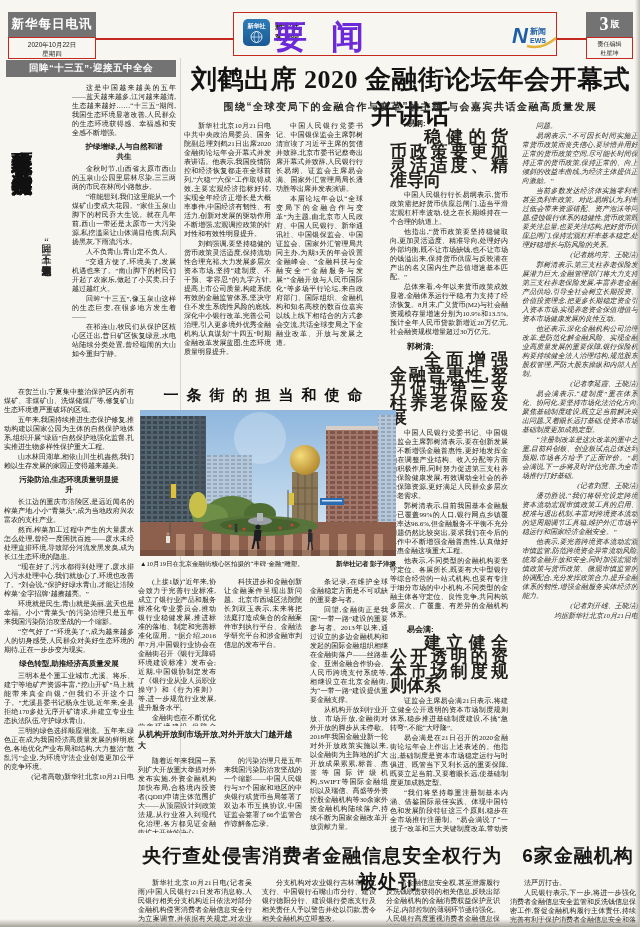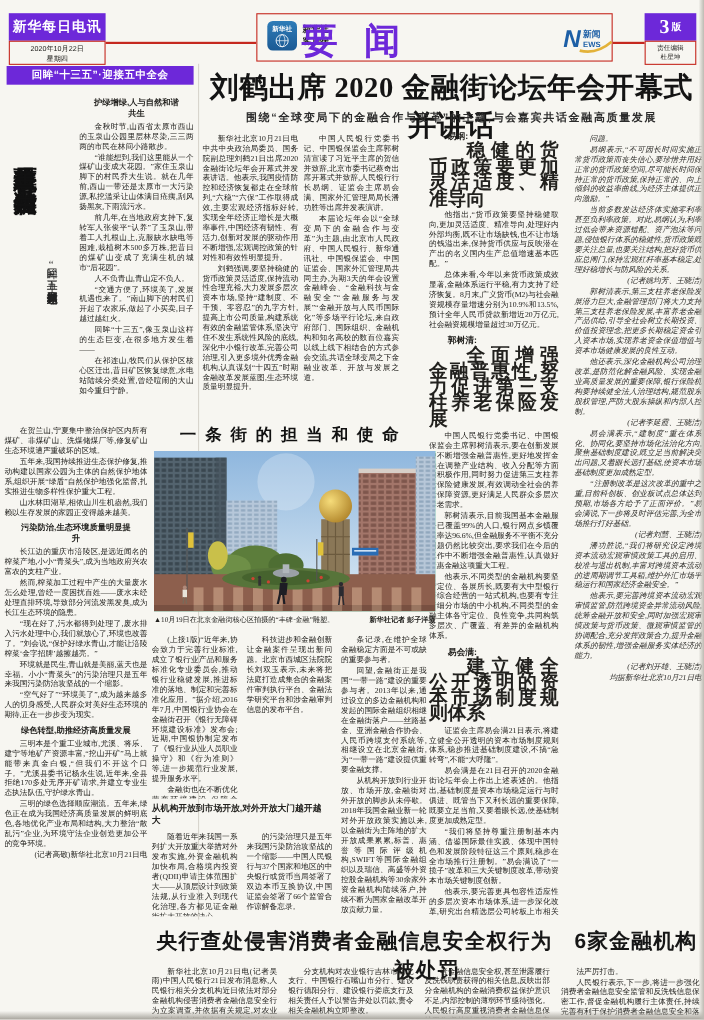--- a/index.html
+++ b/index.html
@@ -1,20 +1,20 @@
 <!DOCTYPE html>
 <html><head>
 <meta charset="utf-8">
 <style>
   html,body{margin:0;padding:0;background:#dedbd4;}
   .page{position:relative;width:640px;height:927px;margin:0 auto;background:#f7f6f1;
         font-family:"Liberation Serif","DejaVu Serif",serif;color:#22211e;overflow:hidden;}
   .abs{position:absolute;}
   
-  .redbox{background:#6d28d9;color:#fff;display:flex;align-items:center;justify-content:center;}
+  .redbox{background:#737373;color:#fff;display:flex;align-items:center;justify-content:center;}
   .masthead{left:8px;top:12px;width:88px;height:25px;font-weight:bold;font-size:12.5px;letter-spacing:1px;}
   .datebox{left:8px;top:37px;width:88px;height:22px;border:1px solid #c5281f;box-sizing:border-box;
            font-size:6.5px;line-height:9px;text-align:center;padding-top:2px;font-family:"Liberation Sans",sans-serif;}
   .hline{background:#c5281f;height:2px;}
   .centerbox{left:233px;top:12px;width:324px;height:44px;border:1.5px solid #c5281f;box-sizing:border-box;background:#f7f6f1;}
   .appicon{left:243px;top:19px;width:27px;height:27px;border-radius:5px;
            background:linear-gradient(#2e7cb8,#1b5a94);}
   .applabel{left:275px;top:22px;font-family:"Liberation Sans",sans-serif;font-weight:bold;
             font-size:8px;line-height:10.5px;color:#1b1b1b;}
   .yaowen{left:250px;top:15px;width:176px;text-align:left;color:#6d28d9;font-weight:bold;
@@ -106,25 +106,27 @@
   <div class="abs editorbox">
     <div>责任编辑</div>
     <div>杜星坤</div>
   </div>
 
   <div class="abs redbox banner">回眸“十三五”·迎接五中全会</div>
   <div class="abs vhead">生态环境显著改善　人与自然和谐共生</div>
   <div class="abs vseries">回眸“十三五”系列述评之绿色发展篇</div>
 
   <div class="col" style="left:72px;top:84px;width:104px;height:300px;">
+    <div>
+        <p>这是中国越来越美的五年——蓝天越来越多,江河越来越清,生态越来越好……“十三五”期间,我国生态环境显著改善,人民群众的生态环境获得感、幸福感和安全感不断增强。</p>
+      </div>
     <div class="subhead">护绿增绿,人与自然和谐共生</div>
     <div>
         <p>金秋时节,山西省太原市西山的玉泉山公园里层林尽染,三三两两的市民在林间小路散步。</p>
         <p>“谁能想到,我们这里能从一个煤矿山变成大花园。”家住玉泉山脚下的村民乔大生说。就在几年前,西山一带还是太原市一大污染源,私挖滥采让山体满目疮痍,刮风扬黑灰,下雨流污水。</p>
-        <p>前几年,在当地政府支持下,复转军人张俊平“认养”了玉泉山,带着工人扎根山上,克服缺水缺电等困难,栽植树木500多万株,把昔日的煤矿山变成了充满生机的城市“后花园”。</p>
         <p>人不负青山,青山定不负人。</p>
         <p>“交通方便了,环境美了,发展机遇也来了。”南山脚下的村民们开起了农家乐,做起了小买卖,日子越过越红火。</p>
         <p>回眸“十三五”,像玉泉山这样的生态巨变,在很多地方发生着——</p>
         <p>在祁连山,牧民们从保护区核心区迁出,昔日矿区恢复绿意,水电站陆续分类处置,曾经喧闹的大山如今重归宁静。</p>
       </div>
   </div>
 
   <div class="col" style="left:4px;top:388px;width:130px;height:446px;">
     <div>
         <p>在贺兰山,宁夏集中整治保护区内所有煤矿、非煤矿山、洗煤储煤厂等,修复矿山生态环境遭严重破坏的区域。</p>
@@ -163,20 +165,21 @@
         <p>中国人民银行党委书记、中国银保监会主席郭树清宣读了习近平主席的贺信并致辞,北京市委书记蔡奇出席开幕式并致辞,人民银行行长易纲、证监会主席易会满、国家外汇管理局局长潘功胜等出席并发表演讲。</p>
         <p>本届论坛年会以“全球变局下的金融合作与变革”为主题,由北京市人民政府、中国人民银行、新华通讯社、中国银保监会、中国证监会、国家外汇管理局共同主办,为期3天的年会设置金融峰会、“金融科技与金融安全”“金融服务与发展”“金融开放与人民币国际化”等多场平行论坛,来自政府部门、国际组织、金融机构和知名高校的数百位嘉宾以线上线下相结合的方式参会交流,共话全球变局之下金融业改革、开放与发展之道。</p>
       </div>
   </div>
 
   <div class="col" style="left:390px;top:114px;width:118px;height:720px;">
     <div>
       <div class="qlabel">易纲:</div>
       <div class="qtitle">稳健的货币政策要更加灵活适度、精准导向</div>
       <div>
+          <p>中国人民银行行长易纲表示,货币政策需把好货币供应总闸门,适当平滑宏观杠杆率波动,使之在长期维持在一个合理的轨道上。</p>
           <p>他指出,“货币政策要坚持稳健取向,更加灵活适度、精准导向,处理好内外部均衡,既不让市场缺钱,也不让市场的钱溢出来,保持货币供应与反映潜在产出的名义国内生产总值增速基本匹配。”</p>
           <p>总体来看,今年以来货币政策成效显著,金融体系运行平稳,有力支持了经济恢复。8月末,广义货币(M2)与社会融资规模存量增速分别为10.9%和13.5%,预计全年人民币贷款新增近20万亿元,社会融资规模增量超过30万亿元。</p>
         </div>
     </div>
     <div>
       <div class="qlabel">郭树清:</div>
       <div class="qtitle">全面增强金融普惠性,努力促进第三支柱养老保险发展</div>
       <div>
           <p>中国人民银行党委书记、中国银保监会主席郭树清表示,要在创新发展中不断增强金融普惠性,更好地发挥金融在调整产业结构、收入分配等方面的积极作用,同时努力促进第三支柱养老保险健康发展,有效调动全社会的养老保障资源,更好满足人民群众多层次养老需求。</p>
           <p>郭树清表示,目前我国基本金融服务已覆盖99%的人口,银行网点乡镇覆盖率达96.6%,但金融服务不平衡不充分问题仍然比较突出,要求我们在今后的工作中不断增强金融普惠性,认真做好普惠金融这项重大工程。</p>

